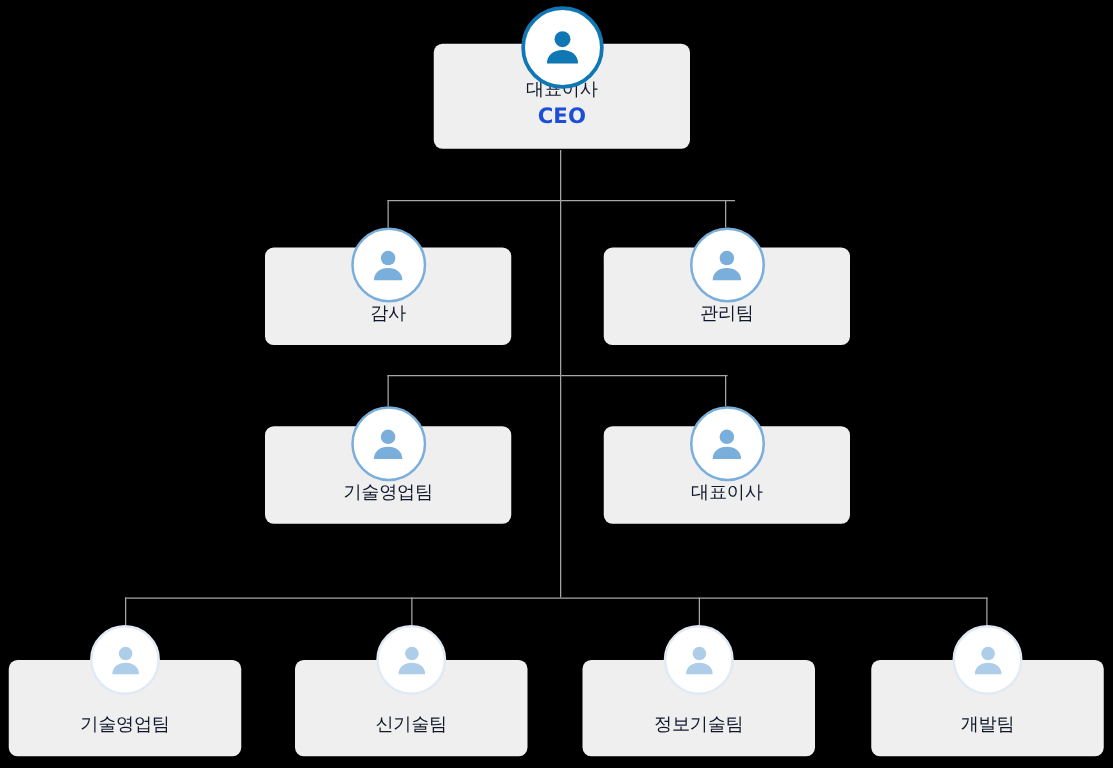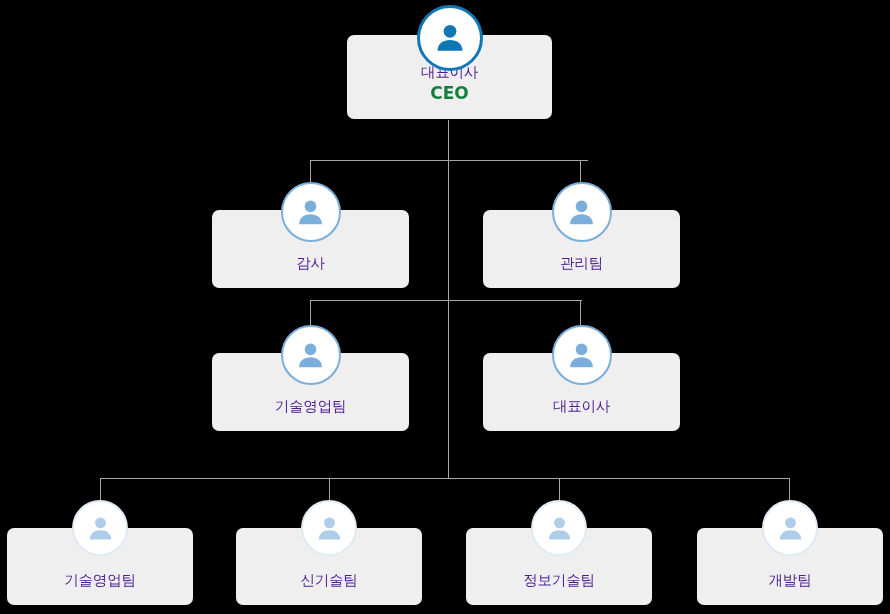--- a/index.html
+++ b/index.html
@@ -36,29 +36,29 @@
     box-sizing: border-box;
     background: #efefef;
     border-radius: 7px;
     display: flex;
     flex-direction: column;
     align-items: center;
     justify-content: flex-end;
     padding-bottom: 14px;
   }
   .node-label {
-    color: #4c1d95;
+    color: #0f172a;
     font-size: 14.5px;
     line-height: 1.35;
     text-align: center;
     white-space: nowrap;
     letter-spacing: -0.2px;
   }
   .node-sublabel {
-    color: #15803d;
+    color: #1d4ed8;
     font-size: 17px;
     font-weight: bold;
     line-height: 1.35;
     text-align: right;
     white-space: nowrap;
   }
 
   
   .avatar {
     position: absolute;
@@ -74,21 +74,21 @@
   .avatar svg { display: block; }
 
   
   .lvl1 .node-card { top: 30px; height: 84px; }
   .lvl1 .avatar {
     width: 66px; height: 66px;
     margin-left: -33px;
     border: 3px solid #0f77b4;
   }
   
-  .lvl2 .node-card, .lvl3 .node-card { top: 28px; height: 78px; }
+  .lvl2 .node-card, .lvl3 .node-card { top: 16px; height: 78px; }
   .lvl2 .avatar, .lvl3 .avatar {
     width: 60px; height: 60px;
     margin-left: -30px;
     border: 2px solid #7aaedb;
   }
   
   .lvl4 .node-card { top: 28px; height: 77px; justify-content: flex-end; }
   .lvl4 .avatar {
     width: 56px; height: 56px;
     margin-left: -28px;

